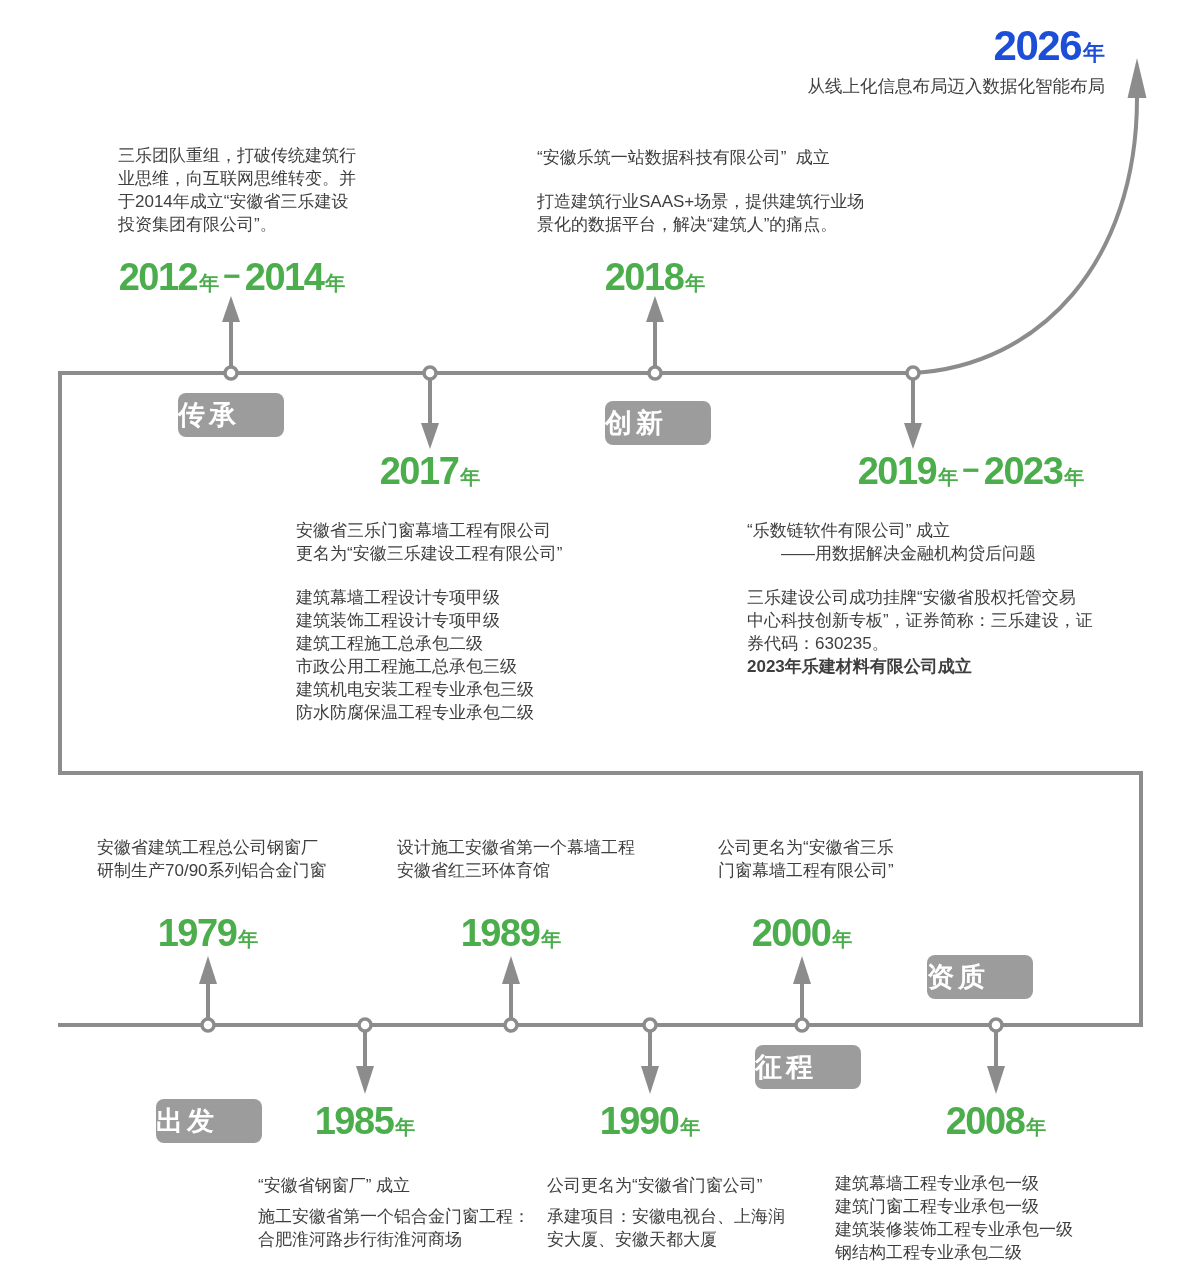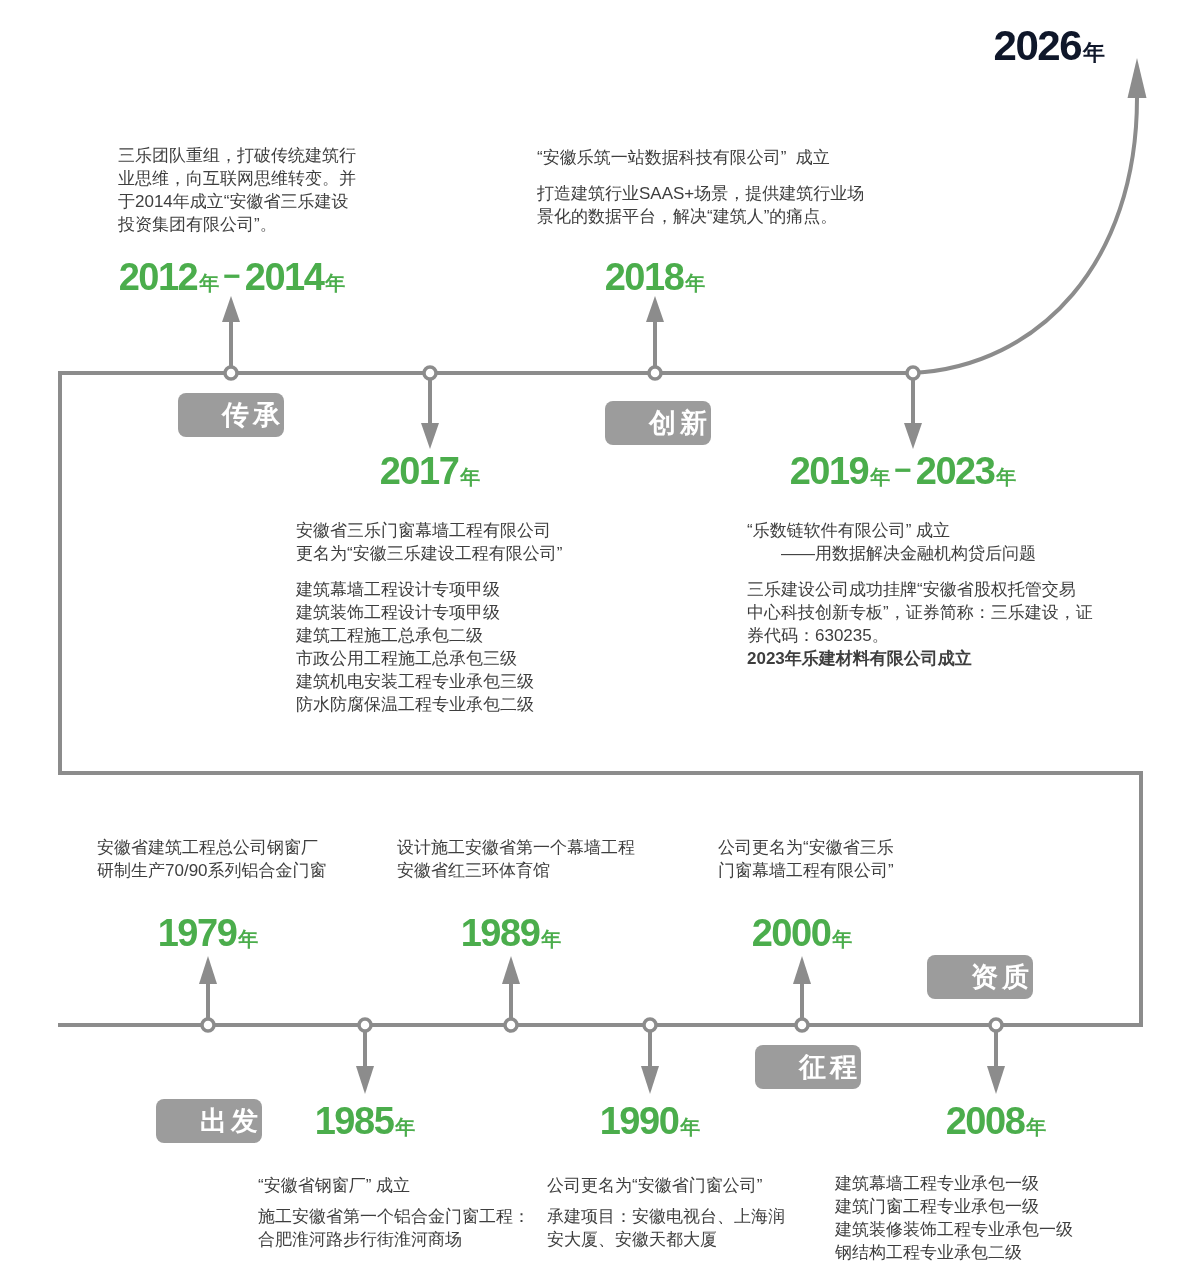--- a/index.html
+++ b/index.html
@@ -5,42 +5,42 @@
   html,body{margin:0;padding:0;background:#ffffff;}
   .stage{
     position:relative;width:1200px;height:1280px;background:#ffffff;overflow:hidden;
     font-family:"Liberation Sans","DejaVu Sans",sans-serif;color:#3e3e3e;
   }
   .abs{position:absolute;}
   svg.wire{position:absolute;left:0;top:0;}
 
   
   .txt{font-size:17px;line-height:23px;color:#3e3e3e;white-space:pre-wrap;}
-  .gap13{margin-top:13px;}
+  .gap13{margin-top:21px;}
   .gap8{margin-top:8px;}
   .bold-line{font-weight:bold;}
 
   
   .year{position:absolute;transform:translateX(-50%);white-space:nowrap;color:#4bad4c;font-weight:bold;}
   .year .num{font-size:38px;letter-spacing:-1.5px;}
   .year .suf{font-size:20px;margin-left:2px;}
   .year .dash{font-size:30px;position:relative;top:-4px;margin:0 4px;}
 
   
   .era2026{position:absolute;right:95px;top:22px;text-align:right;}
-  .era2026 .yearline{color:#0f172a;font-weight:bold;white-space:nowrap;}
+  .era2026 .yearline{color:#1d4ed8;font-weight:bold;white-space:nowrap;}
   .era2026 .yearline .num{font-size:42px;letter-spacing:-1.5px;}
   .era2026 .yearline .suf{font-size:22px;margin-left:2px;}
   .era2026 .reg{font-size:17.5px;line-height:23px;margin-top:5px;}
   .era2026 .boldlines{font-size:17.5px;line-height:22px;font-weight:bold;white-space:pre-wrap;margin-top:1px;}
 
   
   .chapter{
     position:absolute;width:106px;height:44px;background:#9c9c9c;border-radius:8px;
-    color:#ffffff;font-size:27px;font-weight:bold;text-align:right;line-height:44px;
+    color:#ffffff;font-size:27px;font-weight:bold;text-align:left;line-height:44px;
     letter-spacing:4px;
   }
 </style>
 </head>
 <body>
 
 <div class="stage">
 
   <svg class="wire" width="1200" height="1280" viewBox="0 0 1200 1280">
 
@@ -81,20 +81,21 @@
     <circle cx="511" cy="1025" r="6" fill="#ffffff" stroke="#8c8c8c" stroke-width="3.5"></circle>
     <circle cx="650" cy="1025" r="6" fill="#ffffff" stroke="#8c8c8c" stroke-width="3.5"></circle>
     <circle cx="802" cy="1025" r="6" fill="#ffffff" stroke="#8c8c8c" stroke-width="3.5"></circle>
     <circle cx="996" cy="1025" r="6" fill="#ffffff" stroke="#8c8c8c" stroke-width="3.5"></circle>
   </svg>
 
   <div class="era2026">
     <div class="yearline">
       <span class="num">2026</span><span class="suf">年</span>
     </div>
+    <div class="reg">从线上化信息布局迈入数据化智能布局</div>
   </div>
 
   <div class="abs txt" style="left:118px;top:144px;">三乐团队重组，打破传统建筑行
 业思维，向互联网思维转变。并
 于2014年成立“安徽省三乐建设
 投资集团有限公司”。</div>
 
   <div class="abs" style="left:537px;top:146px;">
     <div class="txt">“安徽乐筑一站数据科技有限公司”  成立</div>
     <div class="txt gap13">打造建筑行业SAAS+场景，提供建筑行业场
@@ -109,21 +110,21 @@
     <span class="num">2018</span><span class="suf">年</span>
   </div>
 
   <div class="chapter" style="left:178px;top:393px;">传承</div>
   <div class="chapter" style="left:605px;top:393px;margin-top:8px;">创新</div>
 
   <div class="year" style="left:430px;top:450px;">
     <span class="num">2017</span><span class="suf">年</span>
   </div>
 
-  <div class="year" style="left:903px;top:450px;">
+  <div class="year" style="left:971px;top:450px;">
     <span class="num">2019</span><span class="suf">年</span><span class="dash">−</span><span class="num">2023</span><span class="suf">年</span>
   </div>
 
   <div class="abs" style="left:296px;top:519px;">
     <div class="txt">安徽省三乐门窗幕墙工程有限公司
 更名为“安徽三乐建设工程有限公司”</div>
     <div class="txt gap13">建筑幕墙工程设计专项甲级
 建筑装饰工程设计专项甲级
 建筑工程施工总承包二级
 市政公用工程施工总承包三级

